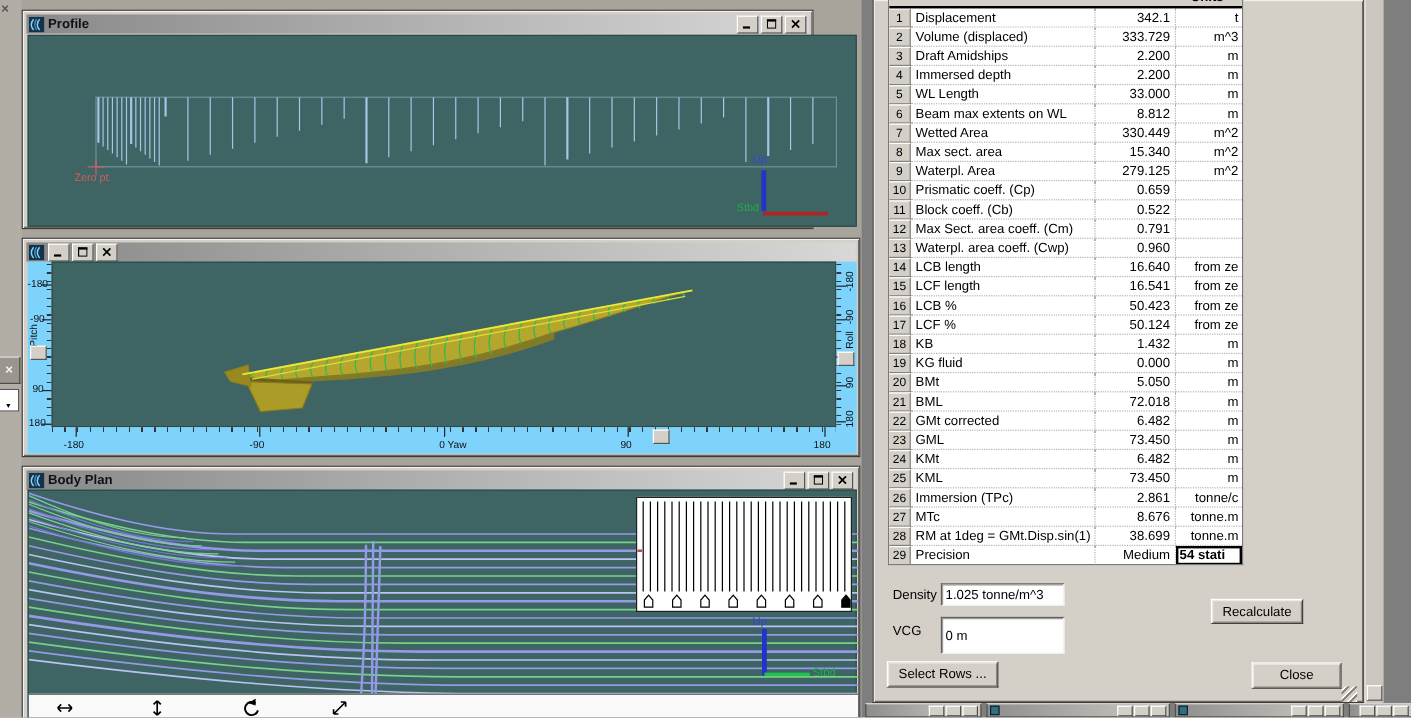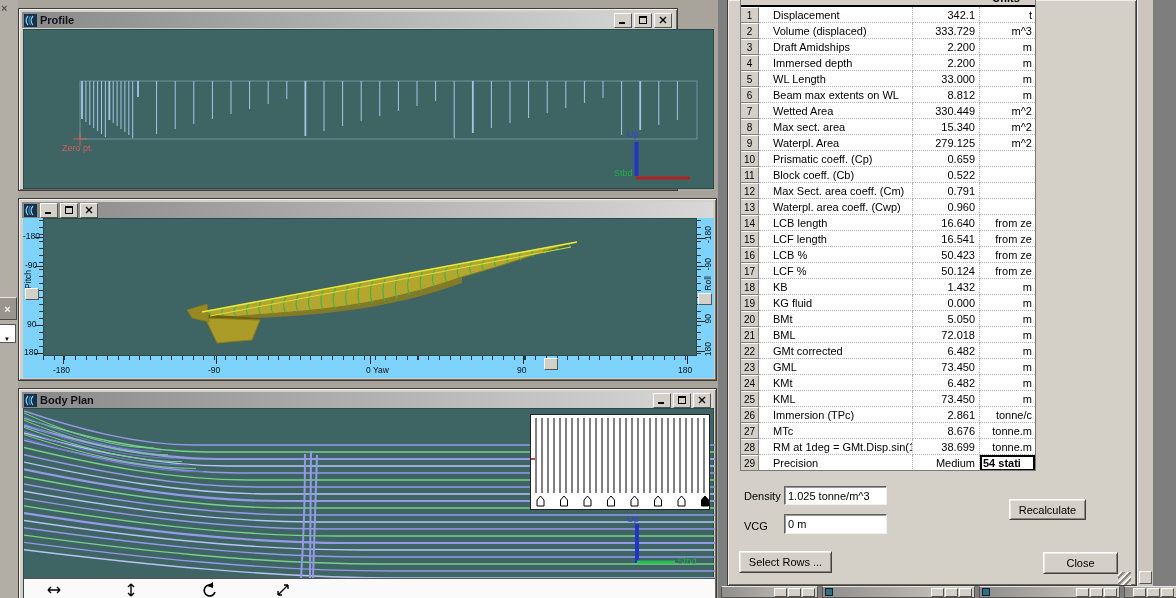--- a/index.html
+++ b/index.html
@@ -34,21 +34,21 @@
           border:1px solid #3c3c3c;border-top:none;box-shadow:inset 1px 1px 0 #f0eee9, inset -1px -1px 0 #6e6a62;
           box-sizing:border-box;}
   #stats{position:absolute;left:12px;top:0;width:296px;height:471px;background:#fff;
          border:1px solid #7a7a7a;border-top:none;box-sizing:border-box;overflow:hidden;font-size:11px;}
   .thead{position:relative;height:5px;background:#d4d0c8;border-bottom:2px solid #000;overflow:hidden;}
   .thead .units-h{position:absolute;right:4px;top:-8px;width:50px;text-align:center;font-weight:bold;font-size:11px;}
   .row{display:flex;height:16px;box-sizing:border-box;align-items:stretch;}
   .c-num{width:18px;min-width:18px;background:#d4d0c8;border-right:1px solid #808080;border-bottom:1px solid #808080;
          border-top:1px solid #fff;font-size:10px;display:flex;align-items:center;justify-content:center;box-sizing:border-box;}
   .c-name{width:154px;min-width:154px;border-bottom:1px dotted #b4b4b4;border-right:1px dotted #b4b4b4;
-          padding-left:14px;display:flex;align-items:center;white-space:nowrap;overflow:hidden;box-sizing:border-box;}
+          padding-left:4px;display:flex;align-items:center;white-space:nowrap;overflow:hidden;box-sizing:border-box;}
   .c-val{width:67px;min-width:67px;border-bottom:1px dotted #b4b4b4;border-right:1px dotted #b4b4b4;
          display:flex;align-items:center;justify-content:flex-end;padding-right:4px;box-sizing:border-box;text-align:right;}
   .c-unit{flex:1;border-bottom:1px dotted #b4b4b4;display:flex;align-items:center;justify-content:flex-end;
           padding-right:3px;box-sizing:border-box;white-space:nowrap;overflow:hidden;}
   .c-unit.selected{border:2px solid #000;justify-content:flex-start;padding:0 1px;font-weight:bold;}
   .btn{position:absolute;background:#d4d0c8;border:1px solid;border-color:#ffffff #404040 #404040 #ffffff;
        box-shadow:inset 1px 1px 0 #eceae5, inset -1px -1px 0 #8a867e;
        font-size:11px;display:flex;align-items:center;justify-content:center;box-sizing:border-box;cursor:default;}
   .tb{position:absolute;background:#fff;border:1px solid;border-color:#606060 #efefef #efefef #606060;
       box-shadow:inset 1px 1px 0 #9a9a9a;font-size:11px;font-family:"Liberation Sans",sans-serif;
@@ -602,21 +602,21 @@
             <div class="c-unit selected">54 stati</div>
           </div>
         </div>
     </div>
 
     <span class="flabel" style="left:16px;top:490px;">Density</span>
     <input class="tb" style="left: 56px; top: 486px; width: 103px; height: 19px;" value="1.025 tonne/m^3">
     <div class="btn" style="left:281px;top:499px;width:77px;height:21px;">Recalculate</div>
 
     <span class="flabel" style="left:16px;top:520px;">VCG</span>
-    <input class="tb" style="left: 56px; top: 514px; width: 103px; height: 20px;" value="0 m">
+    <input class="tb" style="left: 56px; top: 514px; width: 103px; height: 31px;" value="0 m">
 
     <div class="btn" style="left:11px;top:551px;width:93px;height:22px;">Select Rows ...</div>
     <div class="btn" style="left:315px;top:552px;width:75px;height:22px;">Close</div>
     <div id="grip"></div>
   </div>
 
   <div style="position:absolute;left:1137px;top:0;width:16px;height:586px;background:#cbc7bf;border-left:1px solid #efefef;box-sizing:border-box;">
     <div style="position:absolute;left:1px;bottom:2px;width:13px;height:13px;background:#d4d0c8;border:1px solid;border-color:#fff #555 #555 #fff;box-sizing:border-box;"></div>
   </div>
 

